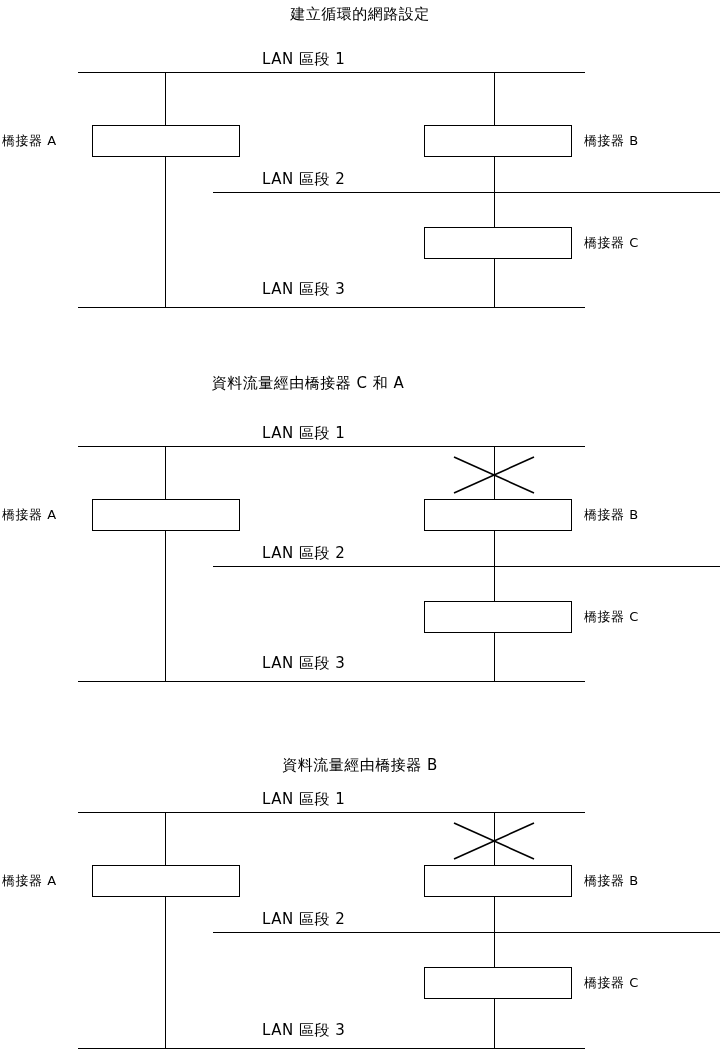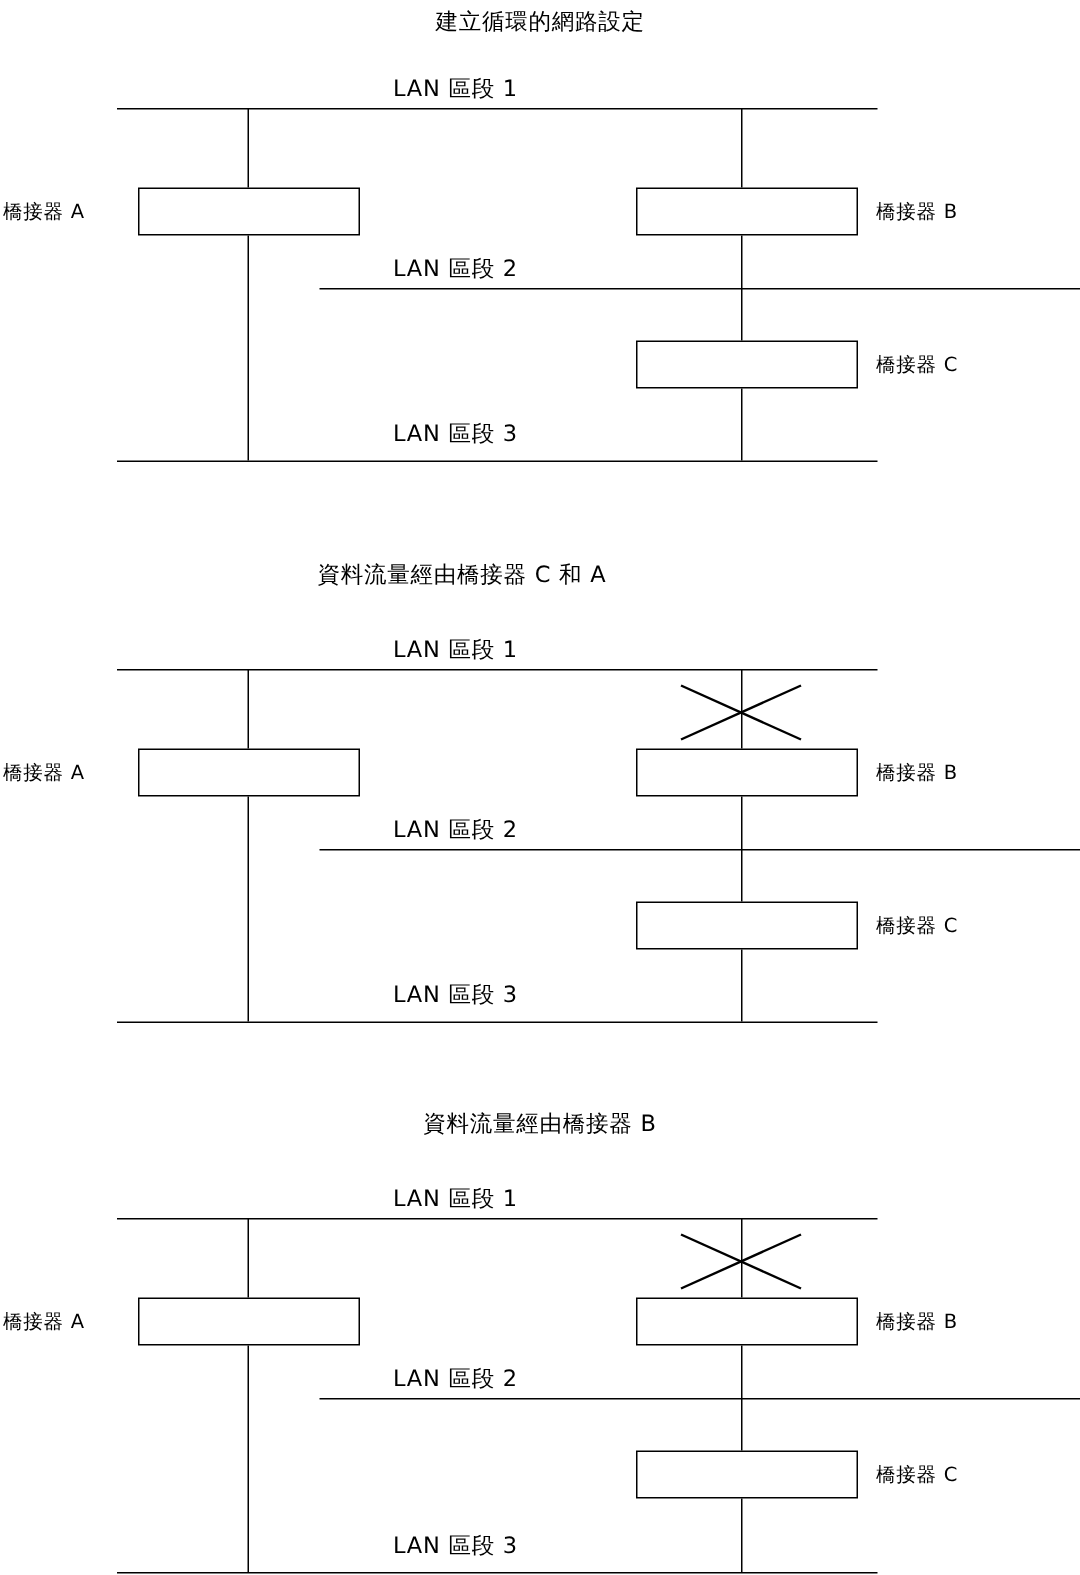--- a/index.html
+++ b/index.html
@@ -136,21 +136,21 @@
   <div class="bridge-label" style="left:584px; top:234px;">橋接器 C</div>
 
   <div class="vline" style="left:494px; top:259px; height:48px;"></div>
 
   <div class="seg-label" style="left:262px; top:280px;">LAN 區段 3</div>
   <div class="hline" style="left:78px; top:307px; width:507px;"></div>
 </div>
 
 <div class="diagram" style="top:740px;">
 
-  <div class="section-title" style="left:0px; top:0px; width:720px;">資料流量經由橋接器 B</div>
+  <div class="section-title" style="left:0px; top:16px; width:720px;">資料流量經由橋接器 B</div>
 
   <div class="seg-label" style="left:262px; top:50px;">LAN 區段 1</div>
   <div class="hline" style="left:78px; top:72px; width:507px;"></div>
 
   <div class="vline" style="left:165px; top:72px; height:53px;"></div>
   <div class="vline" style="left:494px; top:72px; height:53px;"></div>
 
   <div class="x-mark" style="left:452px; top:81px;">
     <svg viewBox="0 0 84 40" preserveAspectRatio="none">
       <line x1="2" y1="2" x2="82" y2="38" stroke="#000" stroke-width="1.6"></line>

